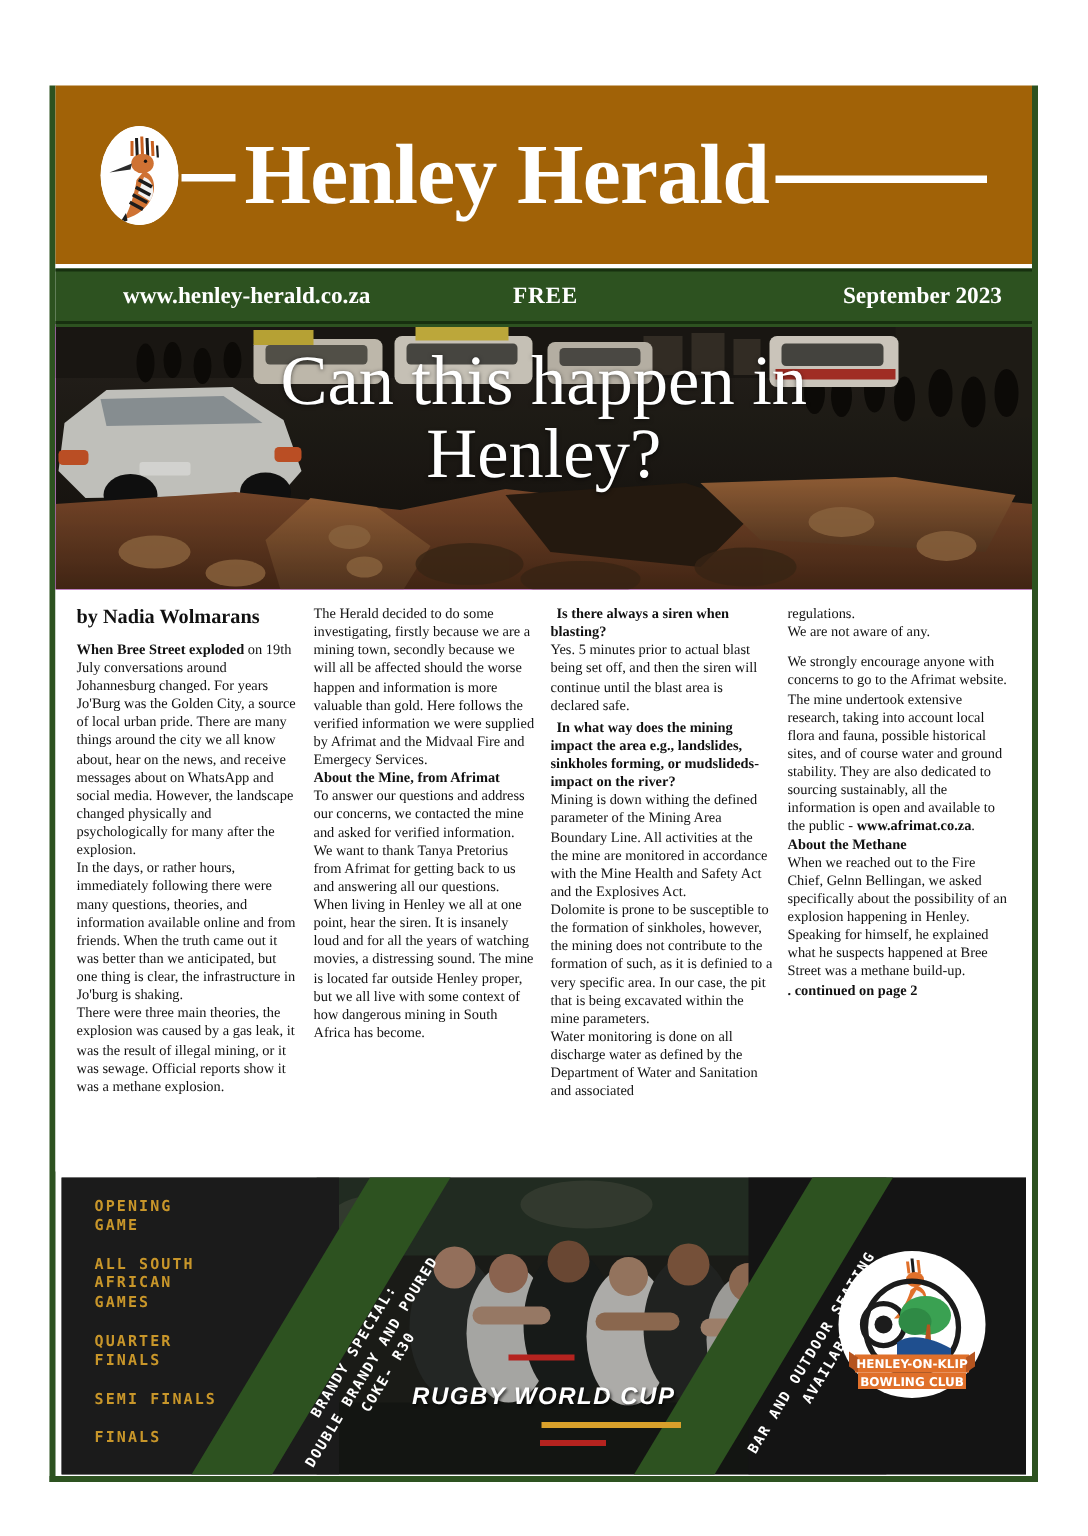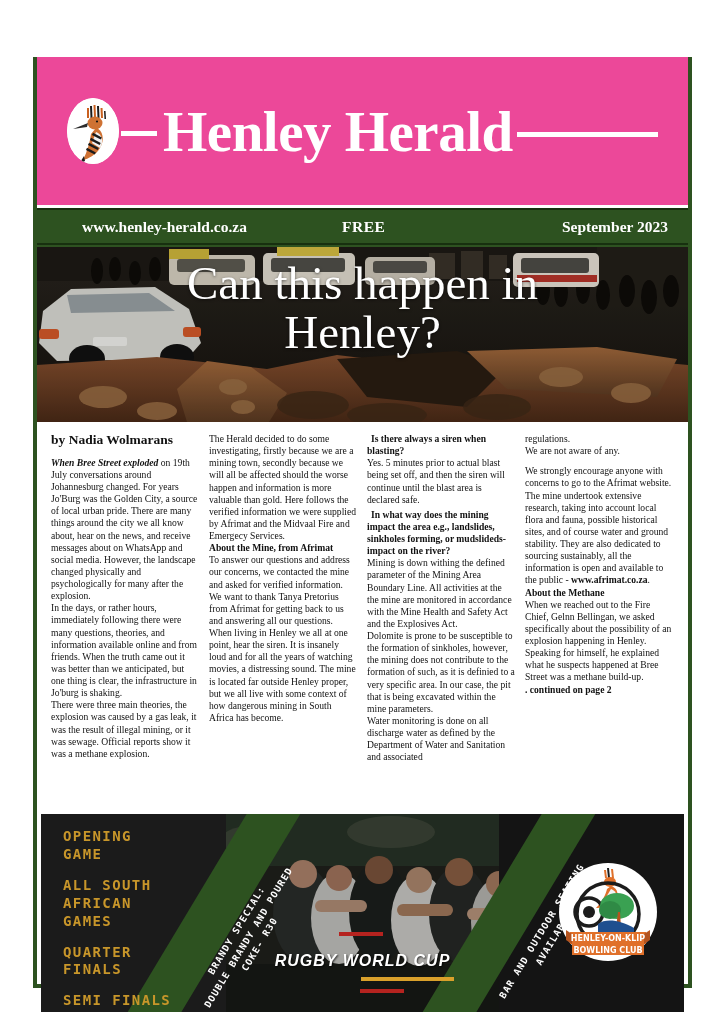--- a/index.html
+++ b/index.html
@@ -25,22 +25,22 @@
     box-sizing: border-box;
     border-left: 4px solid #2d5220;
     border-right: 4px solid #2d5220;
     border-bottom: 4px solid #2d5220;
     background: #ffffff;
   }
 
   
   .masthead {
     position: relative;
-    height: 148px;
-    background: #ec4899;
+    height: 119px;
+    background: #a16207;
     overflow: hidden;
   }
   .masthead-inner {
     position: absolute;
     left: 0; top: 0; right: 0; bottom: 0;
     display: flex;
     align-items: center;
     padding-left: 30px;
   }
   .logo-oval {
@@ -149,21 +149,21 @@
     font-weight: bold;
     margin: 0 0 9px 0;
     line-height: 1.1;
   }
   .col p { margin: 0; }
   .col p.gap { margin-top: 8px; }
   .sub {
     font-weight: bold;
     margin: 8px 0 0 0;
   }
-  .lead-in { font-weight: bold; font-style: italic; }
+  .lead-in { font-weight: bold; }
   .qhead {
     font-weight: bold;
     margin: 0;
     text-indent: 4px;
   }
   .qhead.spaced { margin-top: 3px; }
   .bold-inline { font-weight: bold; }
   .contd {
     font-weight: bold;
     margin-top: 12px;
@@ -196,21 +196,21 @@
     background: #141414;
     z-index: 3;
   }
   .ad-list {
     position: absolute;
     left: 22px; top: 14px;
     z-index: 6;
     color: #c8962a;
     font-family: "DejaVu Sans Mono", monospace;
     font-weight: bold;
-    font-size: 14px;
+    font-size: 10px;
     line-height: 1.28;
     letter-spacing: 1.4px;
   }
   .ad-list li {
     list-style: none;
     margin: 0 0 13px 0;
     white-space: pre-line;
   }
   .ad-list { padding: 0; margin: 0; }
 

